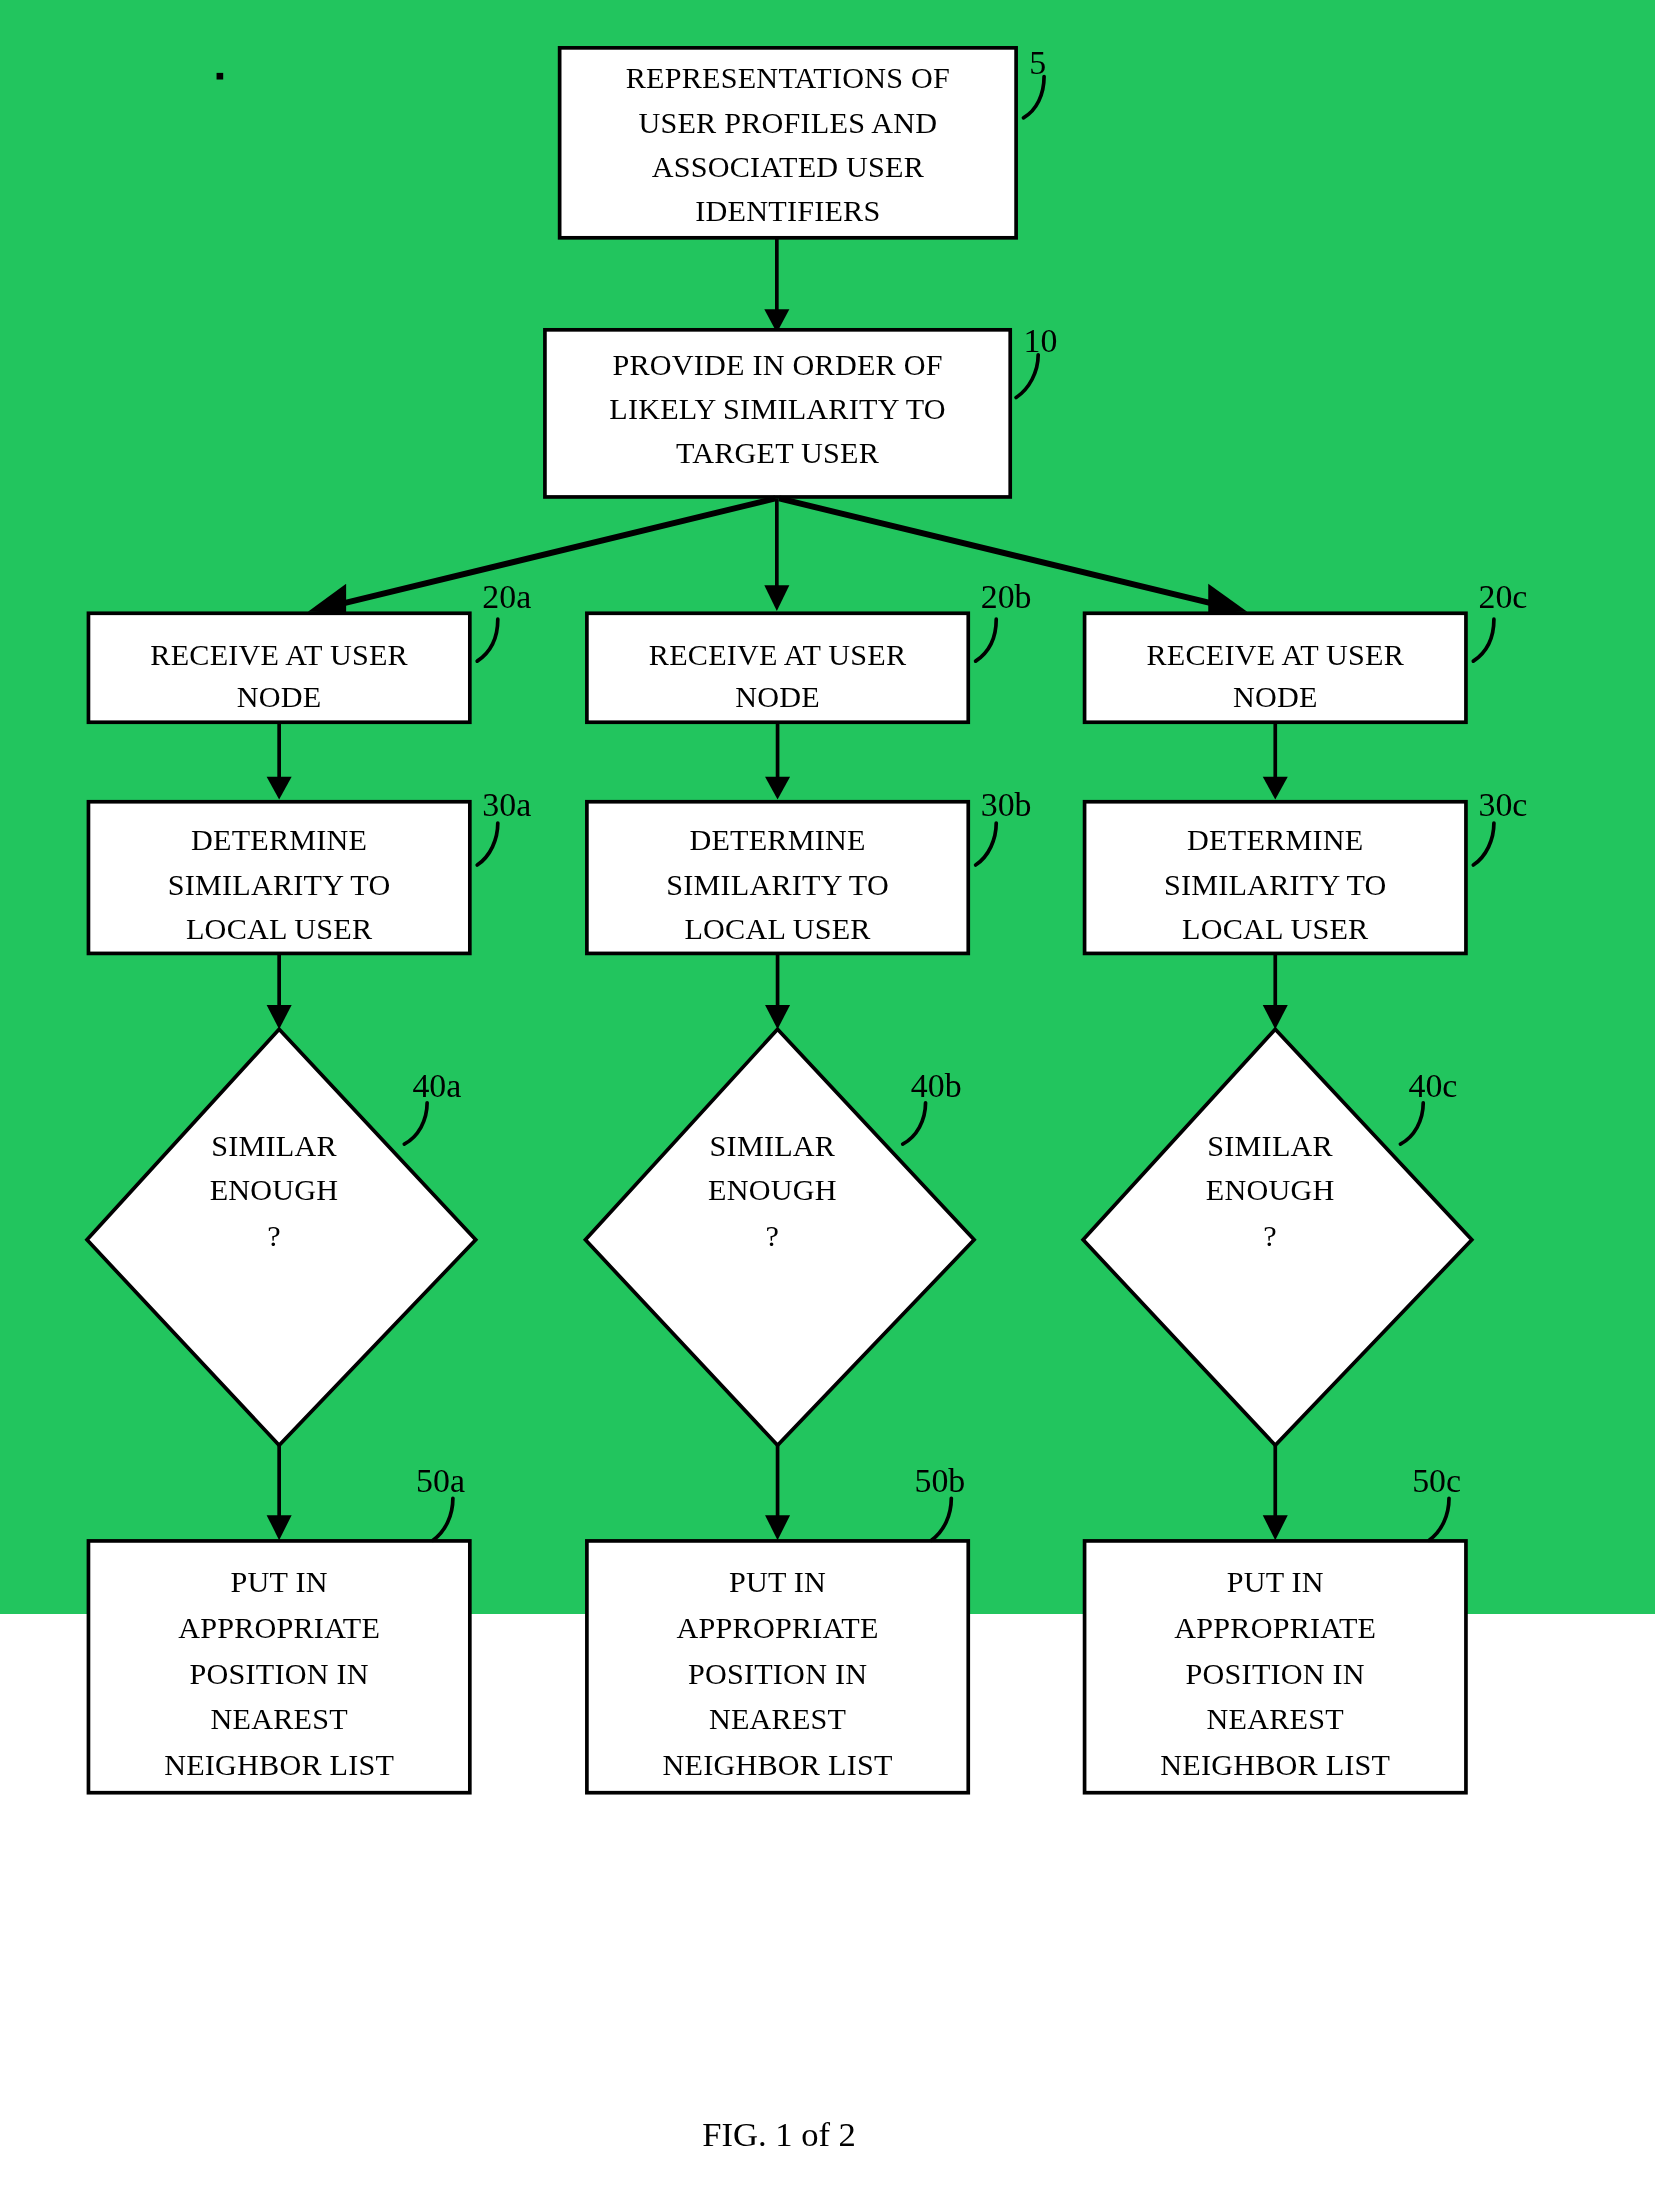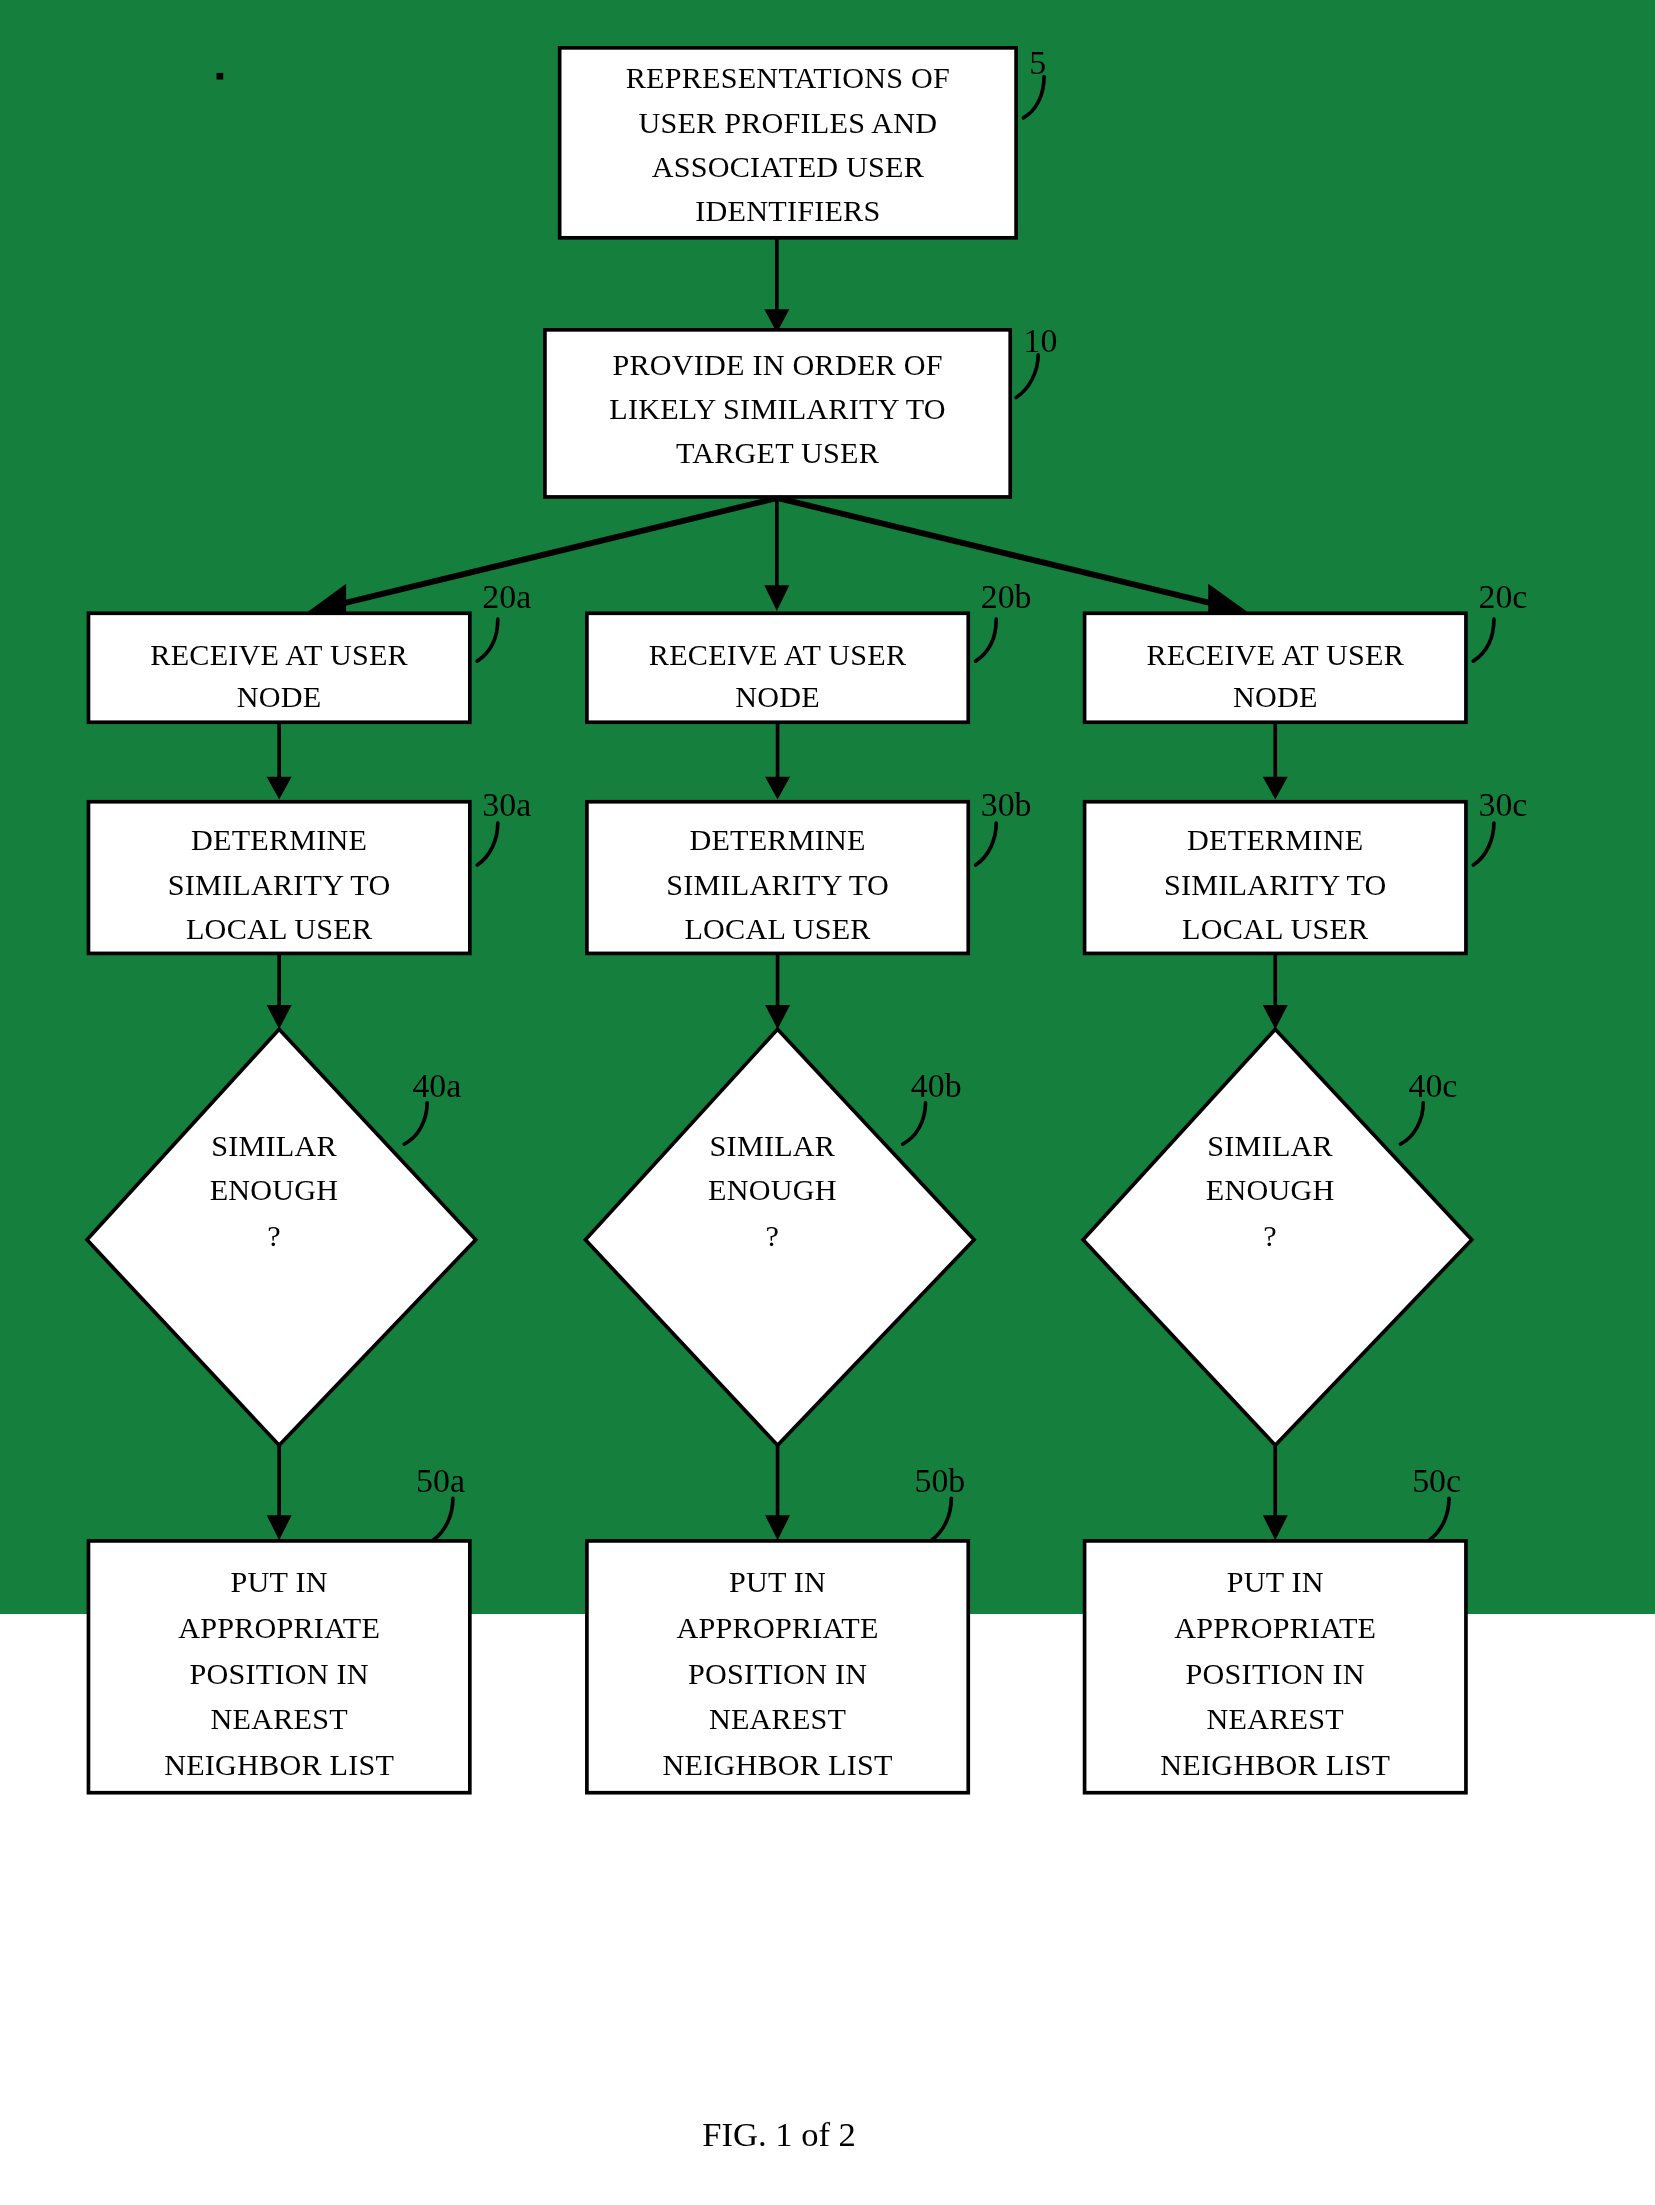--- a/index.html
+++ b/index.html
@@ -10,21 +10,21 @@
   body {
     width: 1656px;
     height: 2205px;
     font-family: "Liberation Serif", "DejaVu Serif", serif;
     overflow: hidden;
   }
   #figure-root {
     position: relative;
     width: 1656px;
     height: 1614px;
-    background: #15803d;
+    background: #22c55e;
   }
   svg#flowchart {
     position: absolute;
     top: 0;
     left: 0;
     width: 1656px;
     height: 2205px;
     display: block;
   }
   .shape-outline {

